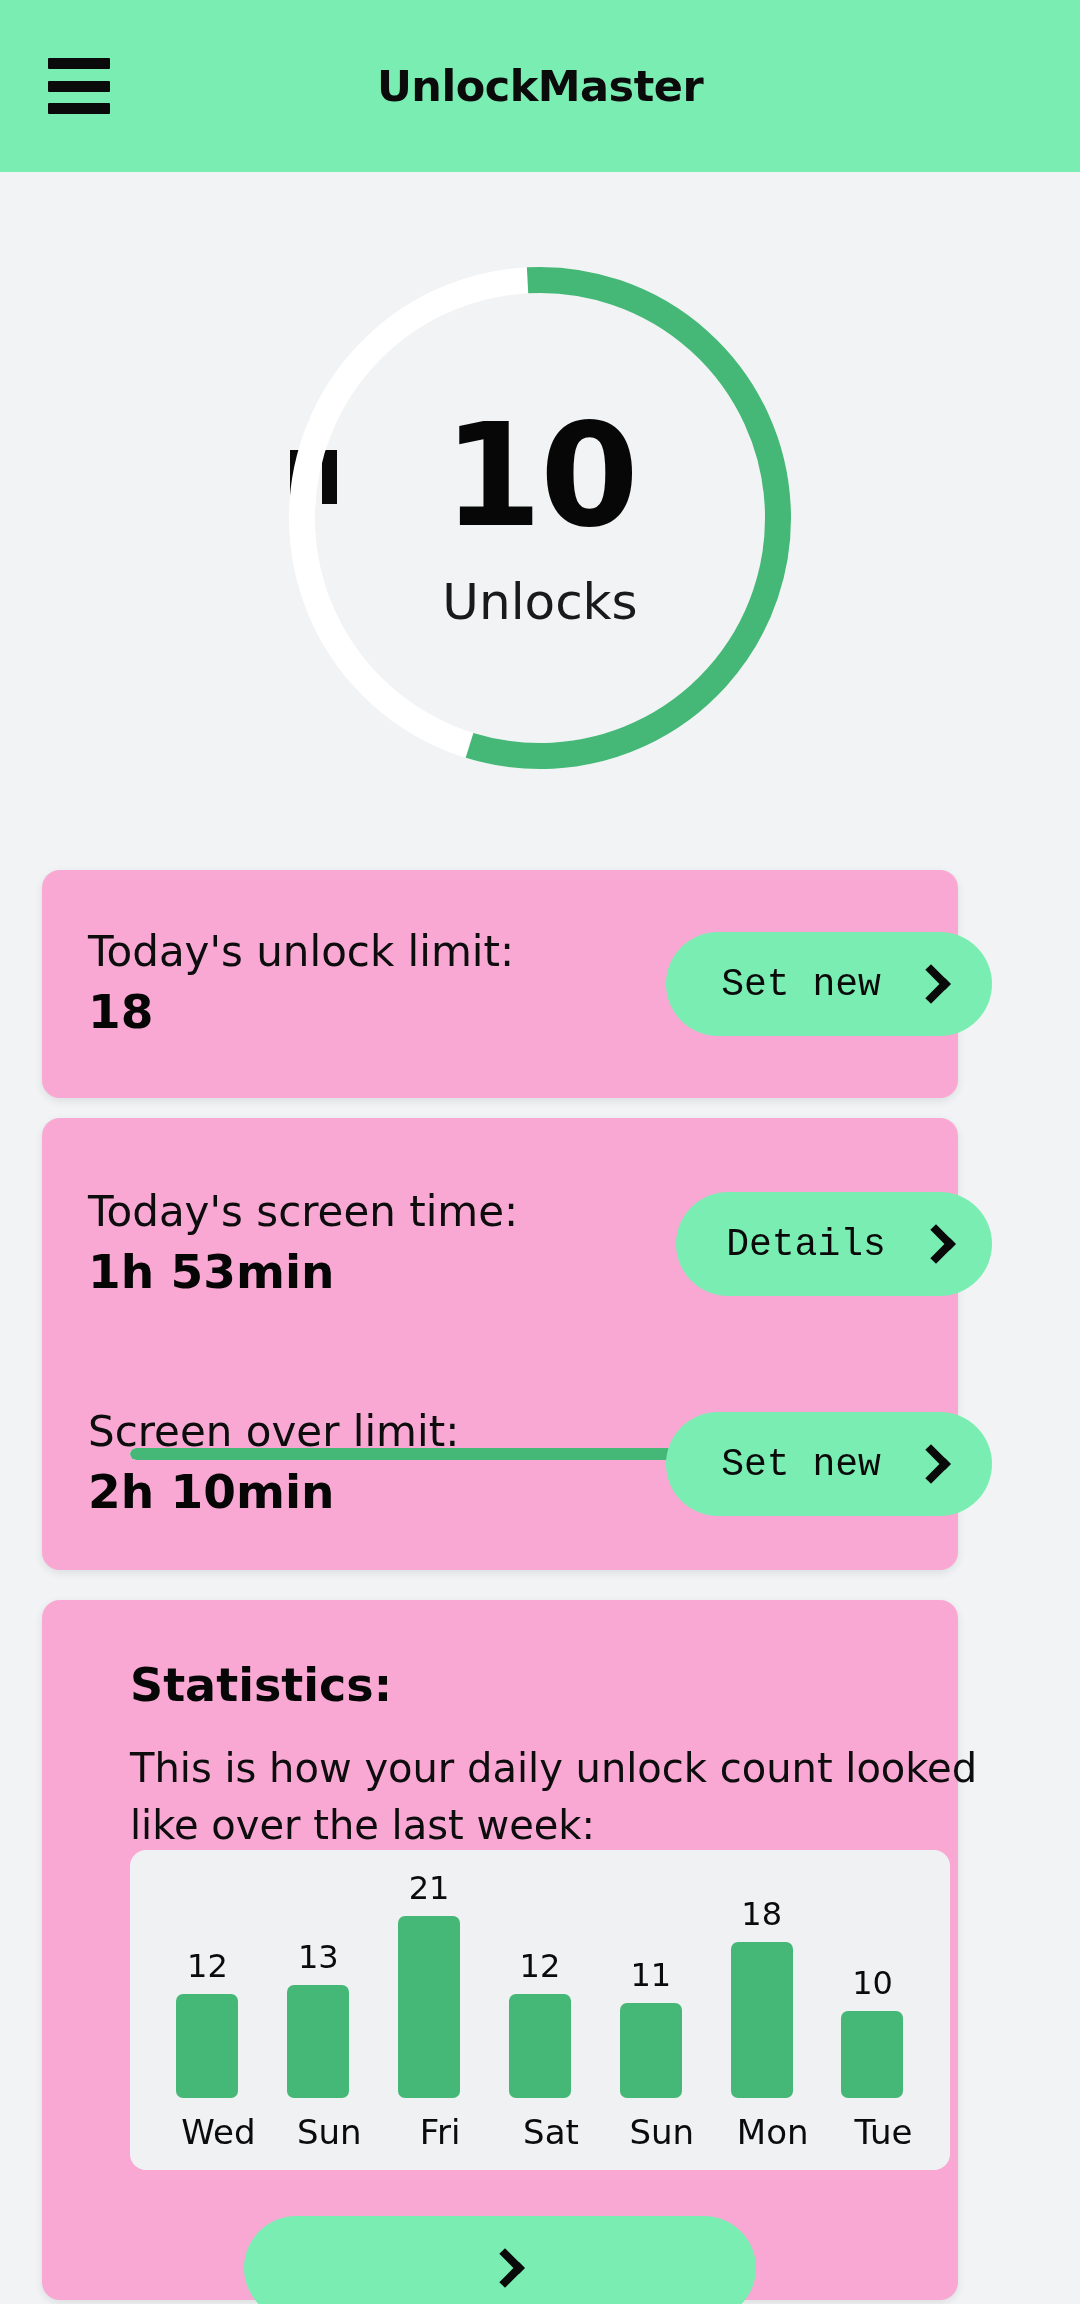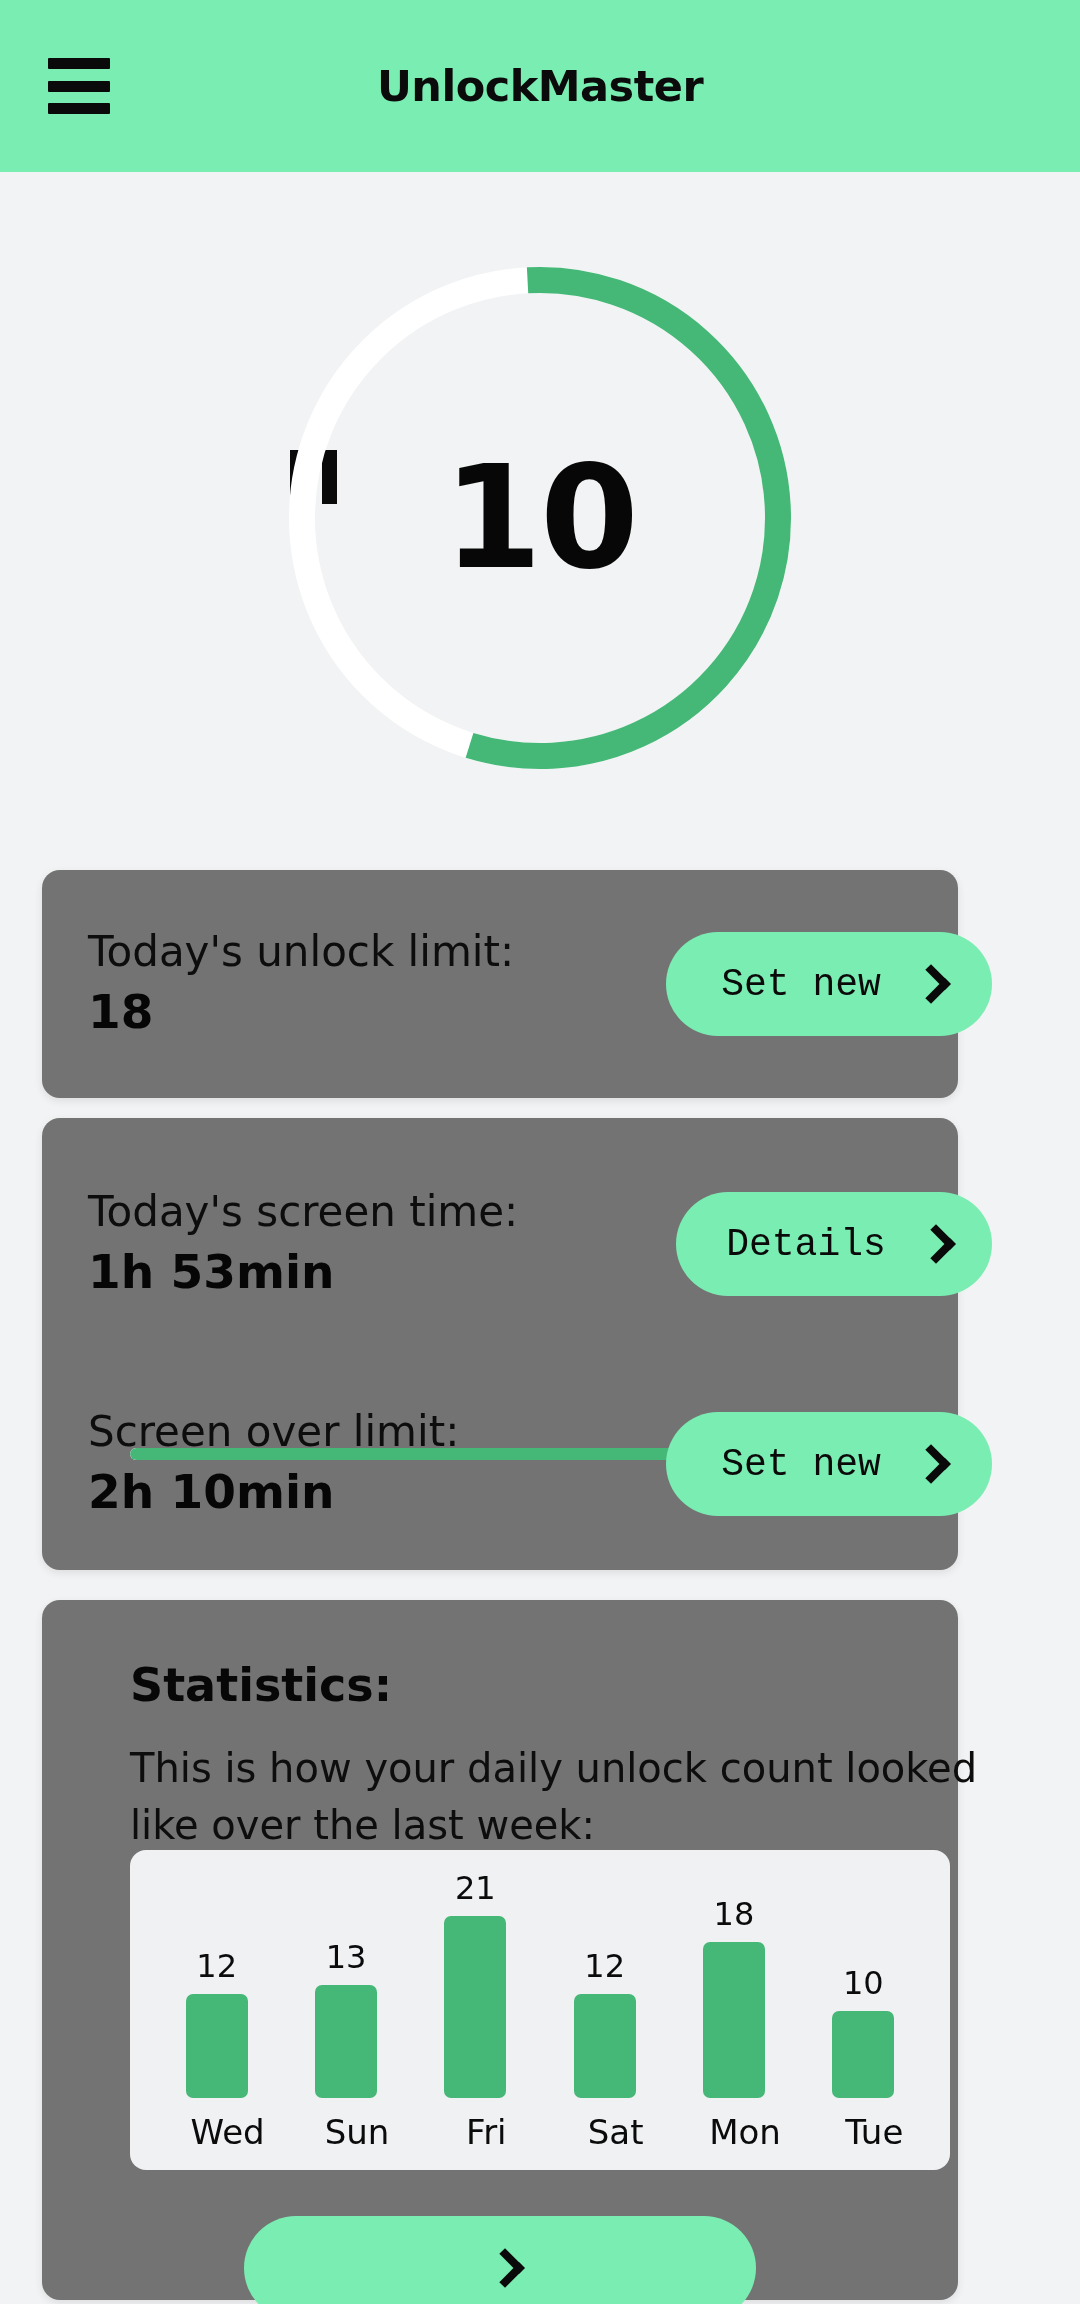--- a/index.html
+++ b/index.html
@@ -50,21 +50,21 @@
   .pause-icon{
     position:absolute; left:290px; top:278px;
     display:flex; gap:17px;
     cursor:pointer;
   }
   .pause-icon i{ display:block; width:15px; height:54px; background:#0a0a0a; }
 
   
   .card{
     position:absolute; left:42px; width:916px;
-    background:#737373;
+    background:#f9a8d4;
     border-radius:18px;
     box-shadow:0 3px 9px rgba(0,0,0,0.09);
   }
   .card-1{ top:870px; height:228px; }
   .card-2{ top:1118px; height:452px;padding-left:12px; }
   .card-3{ top:1600px; height:700px; }
 
   .row{
     position:absolute; left:0; width:996px;
     display:flex; align-items:center; justify-content:space-between;
@@ -153,20 +153,21 @@
       <i></i>
     </div>
 
     <div class="gauge">
       <svg viewBox="0 0 532 532">
         <circle cx="266" cy="266" r="238" fill="none" stroke="#ffffff" stroke-width="26"></circle>
         <circle id="gauge-arc" cx="266" cy="266" r="238" fill="none" stroke="#45B877" stroke-width="26" stroke-linecap="butt" transform="rotate(-93 266 266)" stroke-dasharray="1495.40" stroke-dashoffset="663.96"></circle>
       </svg>
       <div class="gauge-center">
         <div class="gauge-value">10</div>
+        <div class="gauge-label">Unlocks</div>
       </div>
     </div>
   </div>
 
   <div class="card card-1">
     <div class="row" style="top:40px;height:148px;">
       <div class="row-text">
         <div class="row-caption">Today's unlock limit:</div>
         <div class="row-value">18</div>
       </div>
@@ -226,20 +227,25 @@
             <div class="bar-num">21</div>
             <div class="bar" style="height: 182px; background: rgb(69, 184, 119);"></div>
             <div class="bar-day">Fri</div>
           </div>
           <div class="bar-col">
             <div class="bar-num">12</div>
             <div class="bar" style="height: 104px; background: rgb(69, 184, 119);"></div>
             <div class="bar-day">Sat</div>
           </div>
           <div class="bar-col">
+            <div class="bar-num">11</div>
+            <div class="bar" style="height: 95px; background: rgb(69, 184, 119);"></div>
+            <div class="bar-day">Sun</div>
+          </div>
+          <div class="bar-col">
             <div class="bar-num">18</div>
             <div class="bar" style="height: 156px; background: rgb(69, 184, 119);"></div>
             <div class="bar-day">Mon</div>
           </div>
           <div class="bar-col">
             <div class="bar-num">10</div>
             <div class="bar" style="height: 87px; background: rgb(69, 184, 119);"></div>
             <div class="bar-day">Tue</div>
           </div>
         </div>

